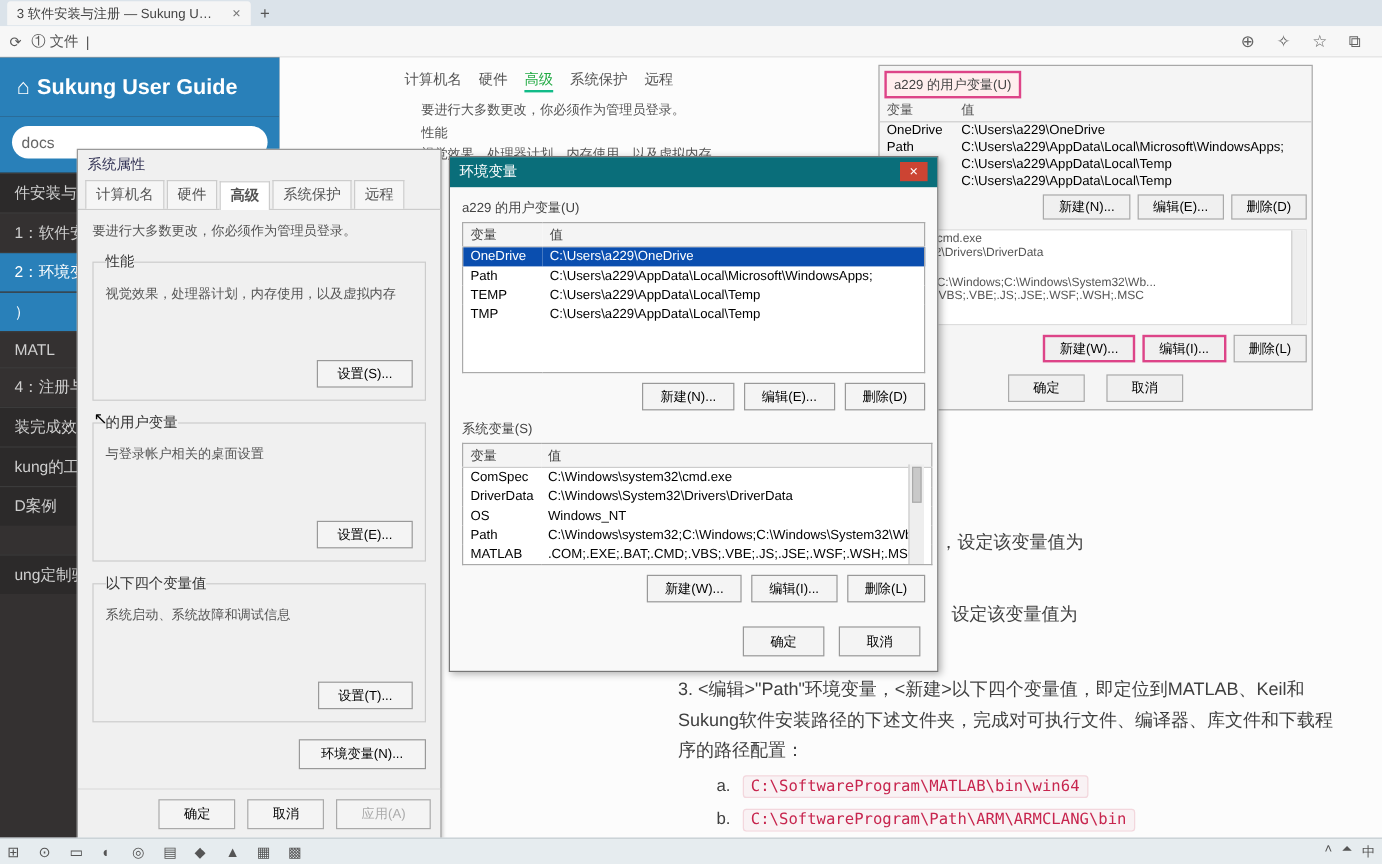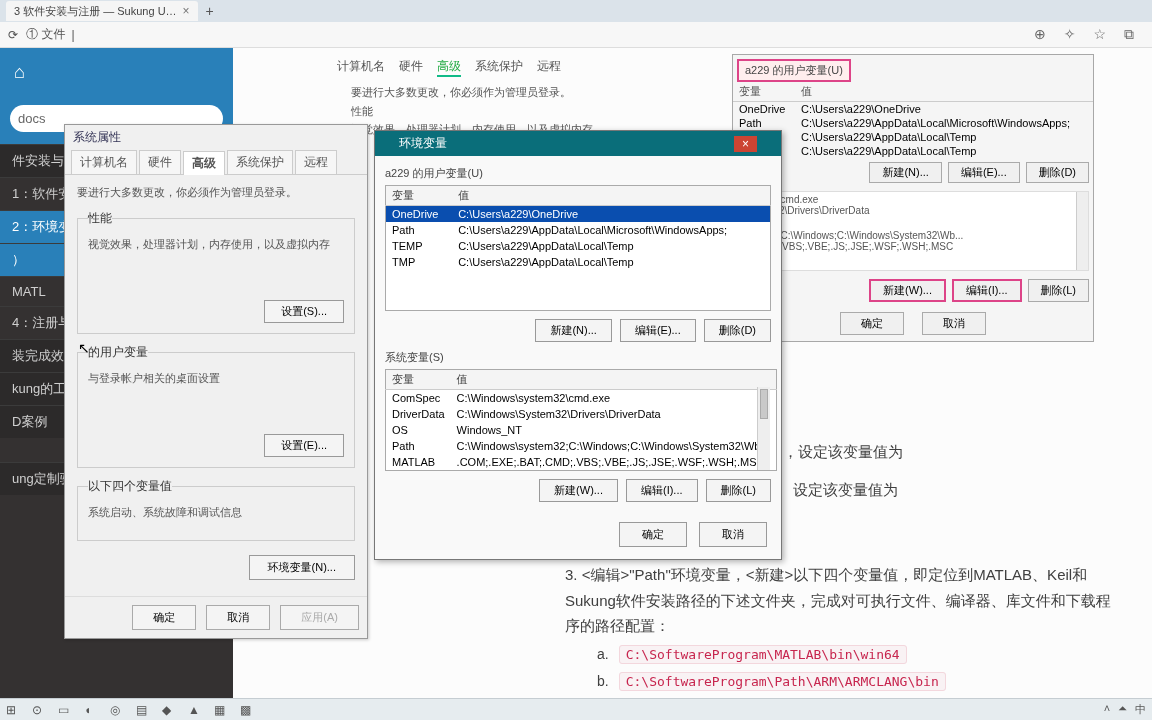--- a/index.html
+++ b/index.html
@@ -1,19 +1,19 @@
 <!DOCTYPE html>
 <html><head>
 <meta charset="utf-8">
 <style>
 * { margin: 0; padding: 0; box-sizing: border-box; font-family: "Microsoft YaHei", Tahoma, sans-serif; }
 body { background: #fff; font-size: 12px; overflow: hidden; width: 1152px; height: 720px; position: relative; }
 
 .browser-tabs { height: 22px; background: #dbe3ea; display: flex; align-items: center; padding-left: 6px; }
-.tab { background: #f5f5f5; height: 20px; padding: 2px 8px; border-radius: 3px 3px 0 0; display: flex; align-items: center; gap: 6px; font-size: 11px; color: #444; }
+.tab { background: #f5f5f5; height: 20px; padding: 2px 8px; border-radius: 3px 3px 0 0; display: flex; align-items: center; gap: 17px; font-size: 11px; color: #444; }
 .tab-close { color: #777; font-size: 12px; }
 .new-tab { margin-left: 8px; color: #555; font-size: 14px; }
 
 .address-bar { height: 26px; background: #f7f7f7; border-bottom: 1px solid #ddd; display: flex; align-items: center; padding: 0 8px; gap: 8px; }
 .reload { color: #555; }
 .url-box { flex: 1; display: flex; align-items: center; gap: 6px; color: #555; font-size: 12px; }
 .url-text { color: #444; }
 .addr-icons { display: flex; gap: 18px; color: #666; font-size: 14px; padding-right: 10px; }
 
 .page { display: flex; height: calc(100% - 48px); }
@@ -55,21 +55,21 @@
 .dlg-sys .desc { font-size:11px; color:#555; margin-bottom:10px; }
 .dlg-sys .fbtn { text-align:right;margin-top:48px; }
 .dlg-sys .fbtn button { border:1px solid #999; background:#f4f4f4; padding:3px 16px; font-size:11px; }
 .dlg-sys .bigbtn { text-align:right; padding:4px 0 6px; }
 .dlg-sys .bigbtn button { border:1px solid #999; background:#f4f4f4; padding:4px 18px; font-size:11px; }
 .dlg-sys .footer { border-top:1px solid #ddd; padding:8px; display:flex; justify-content:flex-end; gap:10px; }
 .dlg-sys .footer button { border:1px solid #aaa; background:#f4f4f4; padding:4px 20px; font-size:11px; }
 .dlg-sys .footer .disabled { color:#aaa; }
 
 .dlg-env { position:absolute; left:374px; top:130px; width:408px; background:#f9f9f9; border:1px solid #777; box-shadow:2px 2px 6px rgba(0,0,0,0.3); }
-.dlg-env .titlebar { background:#0a6e7a; color:#fff; padding:4px 24px; font-size:12px; display:flex; justify-content:space-between; align-items: flex-end;}
+.dlg-env .titlebar { background:#0a6e7a; color:#fff; padding:4px 8px; font-size:12px; display:flex; justify-content:space-between; align-items: flex-start;}
 .dlg-env .closex { background:#c43; color:#fff; padding:1px 8px; font-size:12px; }
 .dlg-env .section { padding:6px 10px; }
 .dlg-env .lbl { font-size:11px; color:#444; margin:4px 0; }
 .dlg-env table { width:100%; border:1px solid #aaa; border-collapse:collapse; background:#fff; font-size:11px; }
 .dlg-env th { text-align:left; padding:2px 6px; background:#f4f4f4; border-bottom:1px solid #ccc; font-weight:normal; color:#444; }
 .dlg-env td { padding:2px 6px; }
 .dlg-env tr.sel { background:#0a4eaf; color:#fff; }
 .dlg-env .btnrow { display:flex; justify-content:flex-end; gap:8px; padding:8px 0 4px; }
 .dlg-env .btnrow button { border:1px solid #999; background:#f4f4f4; padding:3px 14px; font-size:11px; }
 .dlg-env .sysvars table { height: auto; }
@@ -111,20 +111,21 @@
     <span>✧</span>
     <span>☆</span>
     <span>⧉</span>
   </div>
 </div>
 
 <div class="page">
   <div class="sidebar">
     <div class="brand">
       <span>⌂</span>
+      <span>Sukung User Guide</span>
     </div>
     <div class="search-wrap">
       <input class="search-input" value="docs" style="">
     </div>
     <div class="nav">
       <div class="nav-item dark">件安装与注册</div>
       <div class="nav-item">1：软件安</div>
       <div class="nav-item blue">2：环境变</div>
       <div class="nav-item blue">）</div>
       <div class="nav-item">MATL</div>
@@ -195,21 +196,21 @@
       </div>
       <div class="rp-foot">
         <button>确定</button>
         <button>取消</button>
       </div>
     </div>
 
     <div style="position:absolute; left:550px; top:395px; font-size:15px; color:#404040">
       <span>，设定该变量值为</span>
     </div>
-    <div style="position:absolute; left:560px; top:433px; font-size:15px; color:#404040">
+    <div style="position:absolute; left:560px; top:455px; font-size:15px; color:#404040">
       <span>设定该变量值为</span>
     </div>
 
     <div class="instr" style="top:514px">
       <li>3. &lt;编辑&gt;"Path"环境变量，&lt;新建&gt;以下四个变量值，即定位到MATLAB、Keil和Sukung软件安装路径的下述文件夹，完成对可执行文件、编译器、库文件和下载程序的路径配置：</li>
       <div class="sub"><span class="let">a.</span><span class="code">C:\SoftwareProgram\MATLAB\bin\win64</span></div>
       <div class="sub"><span class="let">b.</span><span class="code">C:\SoftwareProgram\Path\ARM\ARMCLANG\bin</span></div>
       <div class="sub"><span class="let">c.</span><span class="code">C:\SoftwareProgram\Sukung\lib</span></div>
     </div>
   </div>
@@ -232,20 +233,21 @@
       <div class="fbtn"><button>设置(S)...</button></div>
     </fieldset>
     <fieldset>
       <legend>的用户变量</legend>
       <div class="desc">与登录帐户相关的桌面设置</div>
       <div class="fbtn"><button>设置(E)...</button></div>
     </fieldset>
     <fieldset>
       <legend>以下四个变量值</legend>
       <div class="desc">系统启动、系统故障和调试信息</div>
+      <div class="fbtn"><button>设置(T)...</button></div>
     </fieldset>
     <div class="bigbtn"><button>环境变量(N)...</button></div>
   </div>
   <div class="footer">
     <button>确定</button>
     <button>取消</button>
     <button class="disabled">应用(A)</button>
   </div>
 </div>
 

